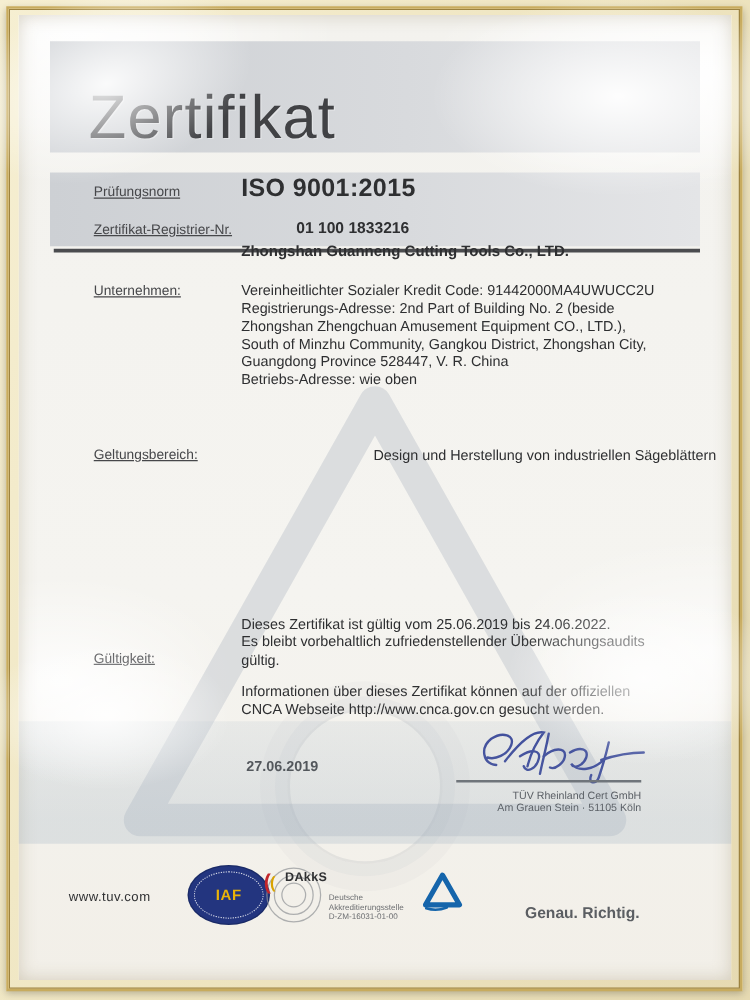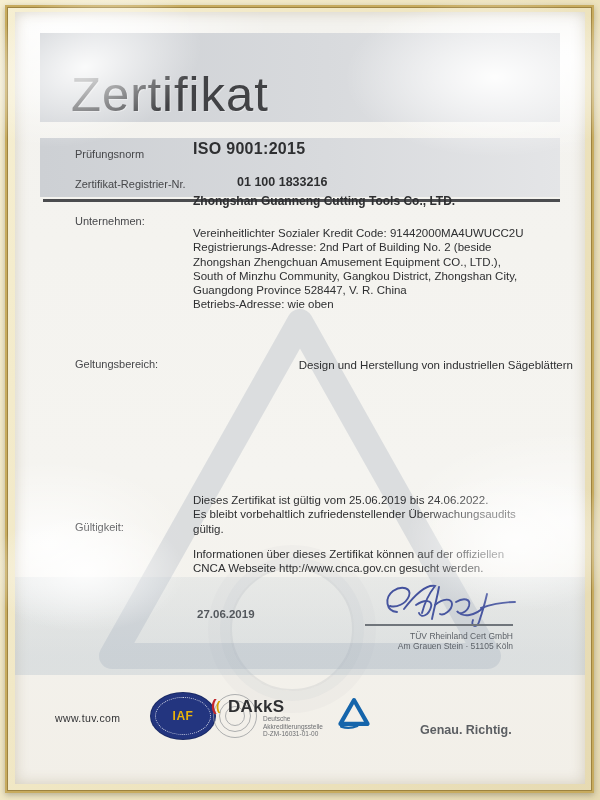--- a/index.html
+++ b/index.html
@@ -17,23 +17,23 @@
       linear-gradient(180deg,#f3f2ee,#f5f4f0 60%,#f2efe8);
     box-shadow:0 0 14px rgba(120,100,50,.25) inset;}
   
   .band{position:absolute;left:25px;width:520px;
     background:linear-gradient(90deg,#cdd0d4,#d8dadd 55%,#e4e5e7);}
   .band-a{top:21px;height:89px;}
   .band-b{top:126px;height:59px;}
   .cert-title{position:absolute;left:56px;top:54px;font-size:49px;letter-spacing:1px;
     color:#414245;text-shadow:1px 1px 0 rgba(255,255,255,.35);}
   .divider{position:absolute;left:28px;top:187px;width:517px;height:2.5px;background:#4b4c4f;}
-  .lbl{position:absolute;left:60px;font-size:11px;color:#46474a;}
+  .lbl{position:absolute;left:60px;font-size:11px;color:#46474a;text-decoration:underline;}
   .val-col{position:absolute;left:178px;color:#2e2f31;}
-  .iso-val{top:128px;font-size:16px;font-weight:bold;letter-spacing:.3px;}
+  .iso-val{top:128px;font-size:20px;font-weight:bold;letter-spacing:.3px;}
   .reg-val{top:163px;font-size:12.5px;font-weight:bold;margin-left:44px;}
   .body-txt{font-size:11.5px;line-height:14.3px;white-space:pre-line;}
   .company-name{top:182px;font-size:12px;font-weight:bold;text-align:right;}
   .company-details{top:214px;width:372px;}
   .scope-val{top:346px;width:380px;text-align:right;}
   .audit-txt{top:418px;width:380px;}
   .validity-txt{top:481px;width:380px;}
   .info-txt{top:535px;width:390px;}
   .issue-date{position:absolute;left:182px;top:596px;font-size:11.5px;font-weight:bold;color:#3a3b3d;}
   
@@ -54,21 +54,21 @@
     border:1px dotted rgba(255,255,255,.8);}
   .iaf-txt{position:absolute;inset:0;display:flex;align-items:center;justify-content:center;
     color:#eab308;font-weight:bold;font-size:12px;letter-spacing:.5px;}
   .dakks{position:absolute;left:196px;top:682px;width:118px;height:60px;}
   .dakks-ring{position:absolute;border-radius:50%;border:1.4px solid rgba(150,152,155,.75);}
   .dk-r1{left:2px;top:0;width:44px;height:44px;}
   .dk-r2{left:8px;top:6px;width:32px;height:32px;}
   .dk-r3{left:14px;top:12px;width:20px;height:20px;}
   .dakks-arc1{position:absolute;left:0;top:2px;font-size:17px;font-weight:bold;color:#c2262b;}
   .dakks-arc2{position:absolute;left:5px;top:4px;font-size:13px;font-weight:bold;color:#d9a300;}
-  .dakks-word{position:absolute;left:17px;top:3px;font-size:17px;font-weight:bold;color:#2f3032;letter-spacing:.3px;}
+  .dakks-word{position:absolute;left:17px;top:3px;font-size:10px;font-weight:bold;color:#2f3032;letter-spacing:.3px;}
   .dakks-sub{position:absolute;left:52px;top:21px;font-size:6.5px;line-height:7.5px;color:#6d6f72;white-space:pre-line;}
   .tuv-tri{position:absolute;left:322px;top:684px;}
   .tuv-brand{position:absolute;left:364px;top:688px;font-size:20px;font-weight:bold;color:#3b3e41;letter-spacing:-.3px;}
   .tuv-reg{font-size:9px;vertical-align:7px;color:#5a5d60;}
   .tuv-tag{position:absolute;left:367px;top:711px;font-size:12.5px;font-weight:bold;color:#5b5e62;margin-left:38px;}
   
   .reflection-band{position:absolute;left:0;top:565px;width:570px;height:98px;
     background:linear-gradient(180deg,rgba(168,184,198,.16),rgba(168,184,198,.30) 80%,rgba(168,184,198,.30));
     pointer-events:none;}
   .glare{position:absolute;pointer-events:none;}
@@ -97,21 +97,21 @@
     <div class="band band-a"></div>
     <div class="cert-title">Zertifikat</div>
 
     <div class="band band-b"></div>
     <div class="lbl" style="top:136px">Prüfungsnorm</div>
     <div class="val-col iso-val">ISO 9001:2015</div>
     <div class="lbl" style="top:166px">Zertifikat-Registrier-Nr.</div>
     <div class="val-col reg-val">01 100 1833216</div>
     <div class="divider"></div>
 
-    <div class="lbl" style="top:203px">Unternehmen:</div>
+    <div class="lbl" style="top:215px">Unternehmen:</div>
     <div class="val-col company-name">Zhongshan Guanneng Cutting Tools Co., LTD.</div>
     <div class="val-col body-txt company-details">Vereinheitlichter Sozialer Kredit Code: 91442000MA4UWUCC2U
 Registrierungs-Adresse: 2nd Part of Building No. 2 (beside
 Zhongshan Zhengchuan Amusement Equipment CO., LTD.),
 South of Minzhu Community, Gangkou District, Zhongshan City,
 Guangdong Province 528447, V. R. China
 Betriebs-Adresse: wie oben</div>
 
     <div class="lbl" style="top:346px">Geltungsbereich:</div>
     <div class="val-col body-txt scope-val">Design und Herstellung von industriellen Sägeblättern</div>

